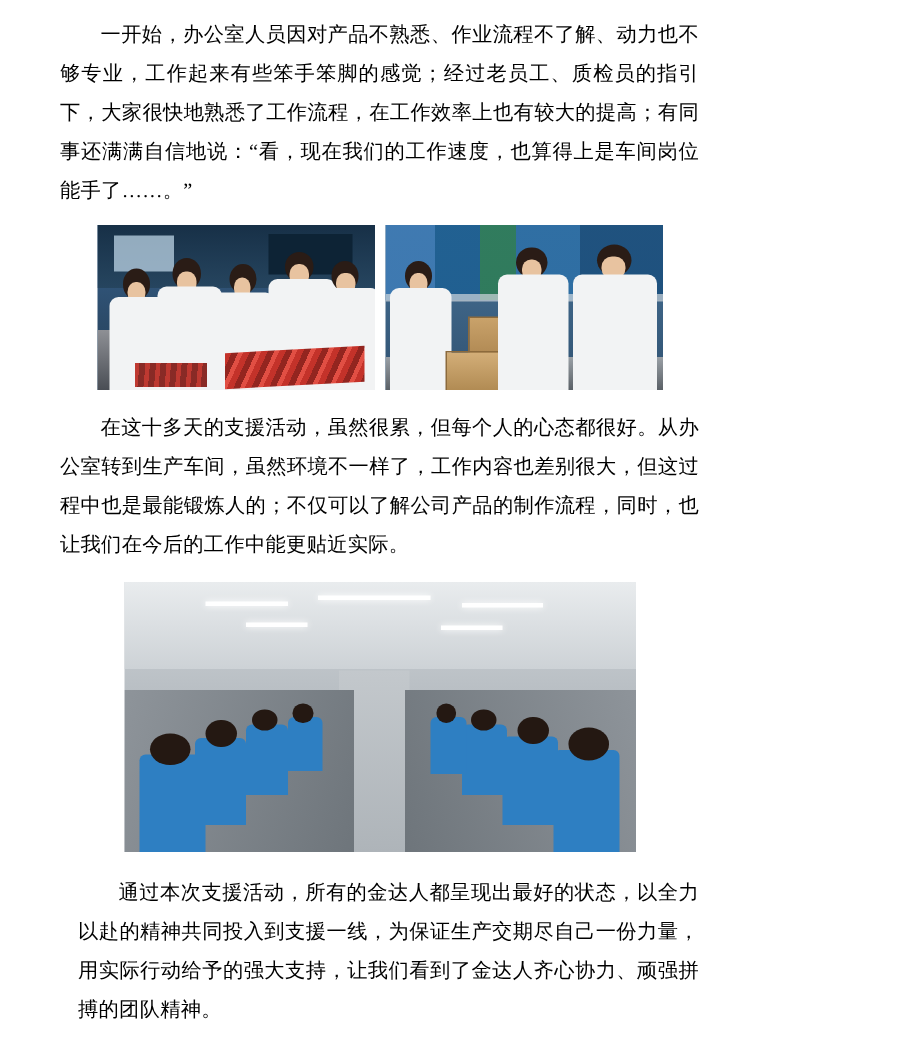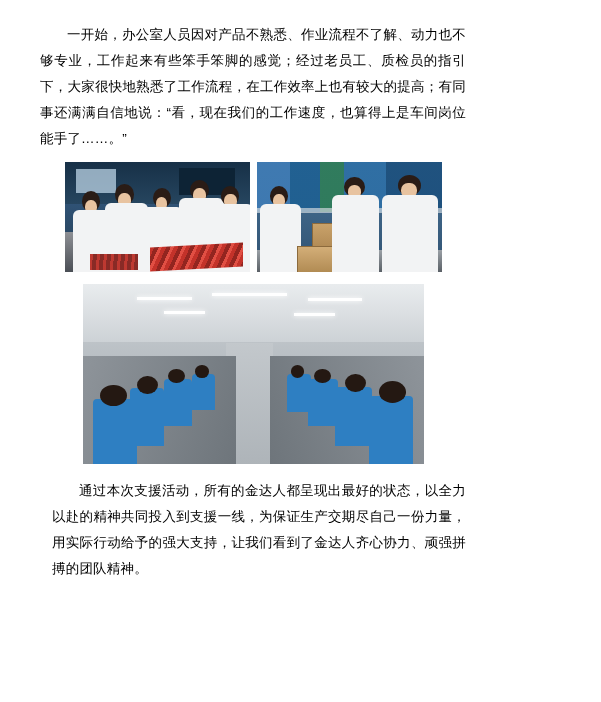--- a/index.html
+++ b/index.html
@@ -12,21 +12,22 @@
     background: #ffffff;
     font-family: "Liberation Sans", sans-serif;
     color: #000000;
     overflow: hidden;
   }
   .page {
     position: relative;
     width: 506px;
     height: 702px;
     box-sizing: border-box;
-    padding: 22px 40px 0 40px;
+    padding: 10px 40px 0 40px;
+    font-family: Liberation Serif, serif;
   }
   .para {
     font-size: 13.5px;
     line-height: 26px;
     text-align: justify;
     text-justify: inter-ideograph;
     letter-spacing: 0.2px;
     margin: 0 0 2px 0;
     text-indent: 2em;
   }
@@ -221,20 +222,21 @@
         </div>
       <div class="worker w3">
           <span class="head"></span>
           <span class="face"></span>
           <span class="body"></span>
         </div>
     </div>
 
   </div>
 
+  <p class="para p2">在这十多天的支援活动，虽然很累，但每个人的心态都很好。从办公室转到生产车间，虽然环境不一样了，工作内容也差别很大，但这过程中也是最能锻炼人的；不仅可以了解公司产品的制作流程，同时，也让我们在今后的工作中能更贴近实际。</p>
 
   <div class="figure-single">
     <div class="photo wide ph3">
       <div class="ceiling"></div>
       <div class="lamp" style="left:16%;top:7%;width:16%"></div>
       <div class="lamp" style="left:38%;top:5%;width:22%"></div>
       <div class="lamp" style="left:66%;top:8%;width:16%"></div>
       <div class="lamp" style="left:24%;top:15%;width:12%"></div>
       <div class="lamp" style="left:62%;top:16%;width:12%"></div>
       <div class="aisle"></div>

